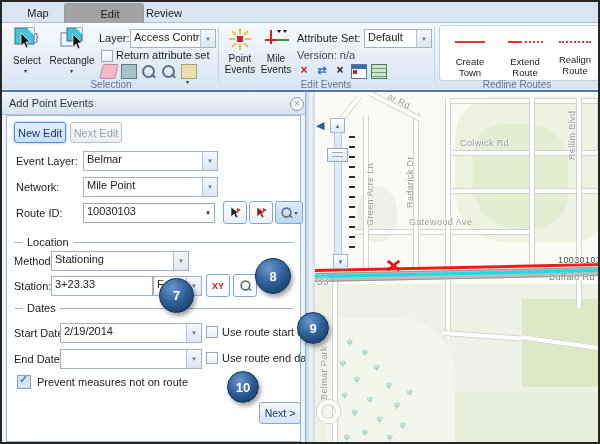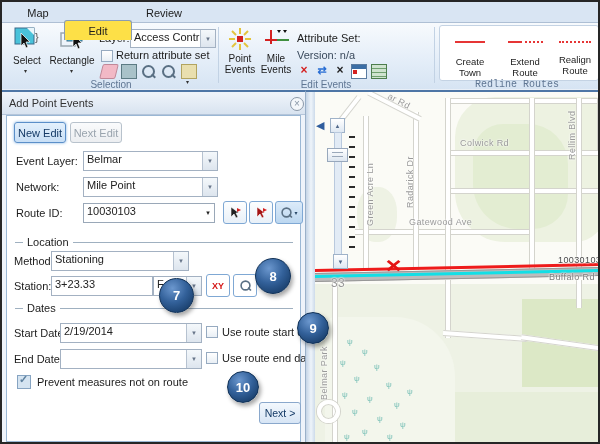--- a/index.html
+++ b/index.html
@@ -2,21 +2,21 @@
 <html><head>
 <meta charset="utf-8">
 <style>
   html,body{margin:0;padding:0;background:#fff;}
   #screen{position:relative;width:600px;height:444px;border:2px solid #262626;box-sizing:border-box;
           font-family:"Liberation Sans",sans-serif;font-size:11px;color:#222;overflow:hidden;background:#e9eff7;}
   .abs{position:absolute;}
   
   #tabbar{position:absolute;left:0;top:0;width:100%;height:20px;background:#d9e5f3;}
   .tab{position:absolute;top:2px;height:17px;display:flex;align-items:center;justify-content:center;font-size:11px;color:#1c1c1c;cursor:default;}
-  .tab.active{background:#fde047;border:1px solid #8a9cb2;border-bottom:none;border-radius:3px 3px 0 0;top:18px;height:19px;z-index:3;}
+  .tab.active{background:#a3a3a3;border:1px solid #8a9cb2;border-bottom:none;border-radius:3px 3px 0 0;top:1px;height:19px;z-index:3;padding-left:12px;}
   #ribbon{position:absolute;left:0;top:20px;width:100%;height:66px;background:linear-gradient(#f7fafd,#e3edf8 60%,#d6e4f3);border-top:1px solid #aebfd4;}
   .vdiv{position:absolute;top:4px;height:56px;width:1px;background:#c2d2e4;}
   .grp-lbl{position:absolute;top:56px;font-size:10px;color:#5f7693;white-space:nowrap;}
   .rlabel{font-size:10px;color:#1c1c1c;text-align:center;white-space:pre-line;line-height:11px;}
   .combo{position:absolute;background:#fff;border:1px solid #a3b1c2;display:flex;align-items:stretch;font-size:11px;}
   .combo .val{flex:1;padding:1px 3px 0 3px;white-space:nowrap;overflow:hidden;}
   .combo .arw{width:14px;background:linear-gradient(#f4f8fb,#dde5ee);border-left:1px solid #b6c2d0;display:flex;align-items:center;justify-content:center;color:#68768a;font-size:6px;}
   .cb{position:absolute;width:10px;height:10px;border:1px solid #96aac0;background:linear-gradient(#fff,#e9eff5);}
   .mini{position:absolute;width:14px;height:13px;}
   .mag{position:relative;width:9px;height:9px;border:2px solid #5a7084;border-radius:50%;}
@@ -119,20 +119,24 @@
         <line x1="7" y1="2" x2="7" y2="16" stroke="#d42020" stroke-width="2"></line>
         <line x1="1" y1="12" x2="13" y2="12" stroke="#d42020" stroke-width="2"></line>
         <line x1="13" y1="12" x2="25" y2="12" stroke="#3f8f3f" stroke-width="2"></line>
         <polygon points="13,2 17,2 15,5" fill="#111"></polygon>
         <polygon points="19,2 23,2 21,5" fill="#111"></polygon>
       </svg>
       <div class="rlabel abs" style="left:0;top:28px;width:32px;white-space:pre-line;">Mile
 Events</div>
     </div>
     <div class="lbl" style="left:295px;top:9px;">Attribute Set:</div>
+    <div class="combo" style="left:362px;top:6px;width:66px;height:17px;">
+      <div class="val">Default</div>
+      <div class="arw">▼</div>
+    </div>
     <div class="lbl" style="left:295px;top:26px;color:#3a4a5c;">Version: n/a</div>
     <div class="mini" style="left:295px;top:41px;font-size:12px;color:#d42020;font-weight:bold;line-height:12px;text-align:center;">×</div>
     <div class="mini" style="left:313px;top:41px;font-size:11px;color:#2a6fd4;font-weight:bold;line-height:13px;text-align:center;">⇄</div>
     <div class="mini" style="left:331px;top:41px;font-size:12px;color:#222;font-weight:bold;line-height:12px;text-align:center;">×</div>
     <div class="mini" style="left:349px;top:41px;background:#fff;border:1px solid #5a7ba0;">
         <div style="height:4px;background:#3b6ea5;"></div>
         <div style="width:4px;height:4px;background:#d42020;margin:1px;"></div>
       </div>
     <div class="mini" style="left:369px;top:41px;background:repeating-linear-gradient(#cfe3cf 0 3px,#6fa06f 3px 4px),#cfe3cf;border:1px solid #4d7d4d;"></div>
     <div class="grp-lbl" style="left:216px;width:216px;text-align:center;">Edit Events</div>
@@ -147,21 +151,21 @@
         <div class="abs" style="left:10px;top:15px;width:14px;height:0;border-top:2px solid #e63535;"></div>
         <div class="abs" style="left:27px;top:15px;width:18px;height:0;border-top:2px dotted #e63535;"></div>
         <div class="rlabel abs" style="left:0;top:30px;width:54px;font-size:9.5px;">Extend Route</div>
       </div>
       <div class="abs" style="left:114px;top:0;width:42px;height:54px;">
         <div class="abs" style="left:5px;top:15px;width:32px;height:0;border-top:2px dotted #e63535;"></div>
         <div class="rlabel abs" style="left:0;top:28px;width:42px;font-size:9.5px;white-space:pre-line;">Realign
 Route</div>
       </div>
     </div>
-    <div class="grp-lbl" style="left:432px;width:166px;text-align:center;font-family:Liberation Mono, monospace;">Redline Routes</div>
+    <div class="grp-lbl" style="left:432px;width:166px;text-align:center;">Redline Routes</div>
   </div>
 
   <div id="panel">
     <div id="panel-header">
       <div class="lbl" style="left:7px;top:3px;color:#333;">Add Point Events</div>
       <div class="abs" style="left:288px;top:3px;width:12px;height:12px;border:1px solid #8a98a8;border-radius:50%;color:#8a98a8;font-size:10px;line-height:11px;text-align:center;background:#f4f7fa;">×</div>
     </div>
     <div id="panel-body">
 
       <div class="btn" style="left:7px;top:6px;width:50px;height:19px;background:linear-gradient(#e3f0fc,#c8dff6);border:1px solid #5b8fc9;box-shadow:0 0 3px #7fb0e0;color:#143a66;">New Edit</div>
@@ -295,21 +299,21 @@
     <div class="abs" style="left:72px;top:161px;font-size:22px;font-weight:900;color:#e41414;transform:scale(1.25,1);">×</div>
 
     <div class="street" style="left:72px;top:4px;transform:rotate(27deg);">ar Rd</div>
     <div class="street" style="left:145px;top:46px;">Colwick Rd</div>
     <div class="street vstreet" style="left:252px;top:18px;height:50px;">Rellim Blvd</div>
     <div class="street vstreet" style="left:90px;top:58px;height:58px;">Radarick Dr</div>
     <div class="street vstreet" style="left:50px;top:70px;height:64px;">Green Acre Ln</div>
     <div class="street" style="left:94px;top:125px;">Gatewood Ave</div>
     <div class="street" style="left:243px;top:163px;color:#4a4a4a;">10030103</div>
     <div class="street" style="left:234px;top:180px;color:#7a7a7a;">Buffalo Rd</div>
-    <div class="street" style="left:16px;top:184px;font-size:12px;">33</div>
+    <div class="street" style="left:2px;top:184px;font-size:10px;">33</div>
     <div class="street vstreet" style="left:4px;top:244px;height:64px;">Belmar Park</div>
 
     <span class="wet" style="left:32px;top:245px;">ψ</span>
     <span class="wet" style="left:47px;top:255px;">ψ</span>
     <span class="wet" style="left:25px;top:266px;">ψ</span>
     <span class="wet" style="left:59px;top:270px;">ψ</span>
     <span class="wet" style="left:39px;top:282px;">ψ</span>
     <span class="wet" style="left:71px;top:288px;">ψ</span>
     <span class="wet" style="left:27px;top:298px;">ψ</span>
     <span class="wet" style="left:52px;top:302px;">ψ</span>

